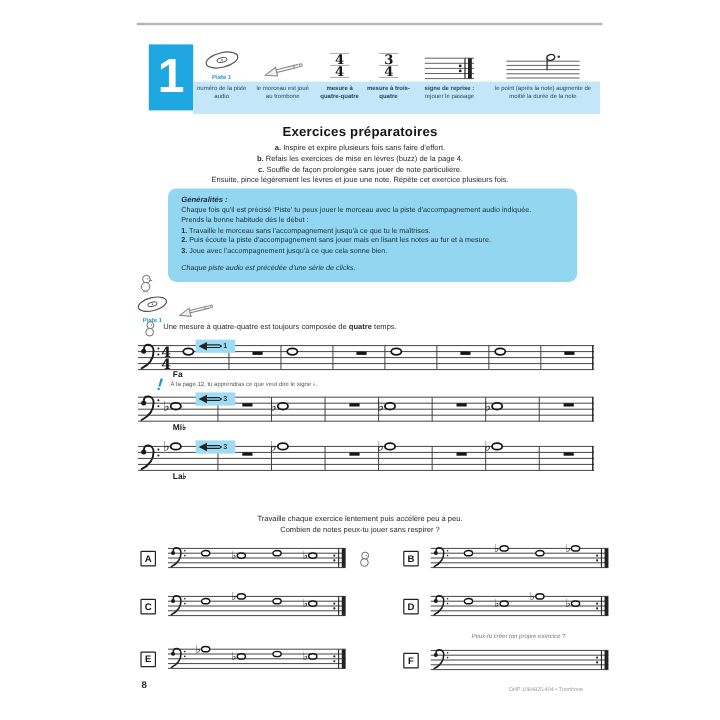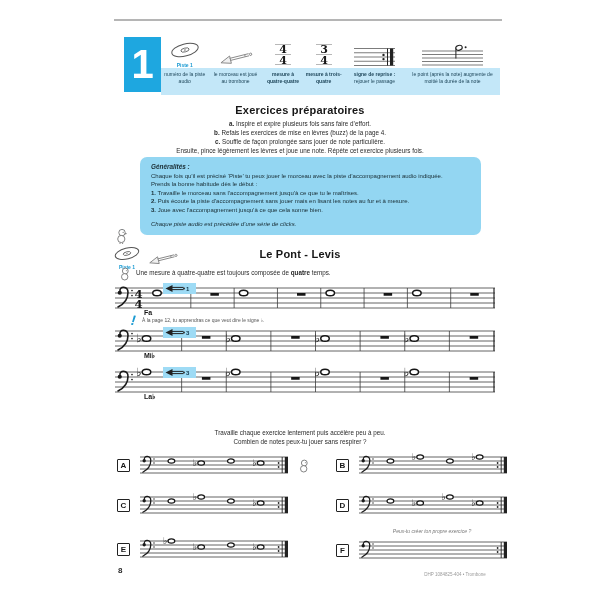--- a/index.html
+++ b/index.html
@@ -196,21 +196,20 @@
   <svg class="abs" style="left:146px;top:248px" width="34" height="20">
     <g transform="rotate(-14 17 10)" stroke="#888" fill="none" stroke-width="0.9">
       <path d="M3,11.5 L12,7.5 L12,14.5 Z" fill="#f0f0f0"></path>
       <line x1="11.5" y1="9.6" x2="28.5" y2="9.6"></line>
       <line x1="11.5" y1="11.6" x2="28.5" y2="11.6"></line>
       <line x1="25" y1="9.6" x2="25" y2="11.6"></line>
       <circle cx="30.2" cy="10.6" r="1.1" fill="#fff"></circle>
     </g>
   </svg>
 
-  <h1 class="sect" style="top:248px">Le Pont - Levis</h1>
 
   <svg class="abs" style="left:119px;top:266px" width="13" height="15">
     <path d="M3.5,4 Q6.3,1.1 9.1,3.8 Z" fill="#1ea7e0"></path>
     <circle cx="6.3" cy="5" r="2.9" fill="#fff" stroke="#666" stroke-width="0.8"></circle>
     <circle cx="7.3" cy="4.8" r="0.45" fill="#333"></circle>
     <ellipse cx="5.7" cy="10.8" rx="3.2" ry="3.2" fill="#fff" stroke="#666" stroke-width="0.8"></ellipse>
   </svg>
   <div class="tip" style="left:136px;top:269px">
     <span>Une mesure à quatre-quatre est toujours composée de </span><b>quatre</b><span> temps.</span>
   </div>

